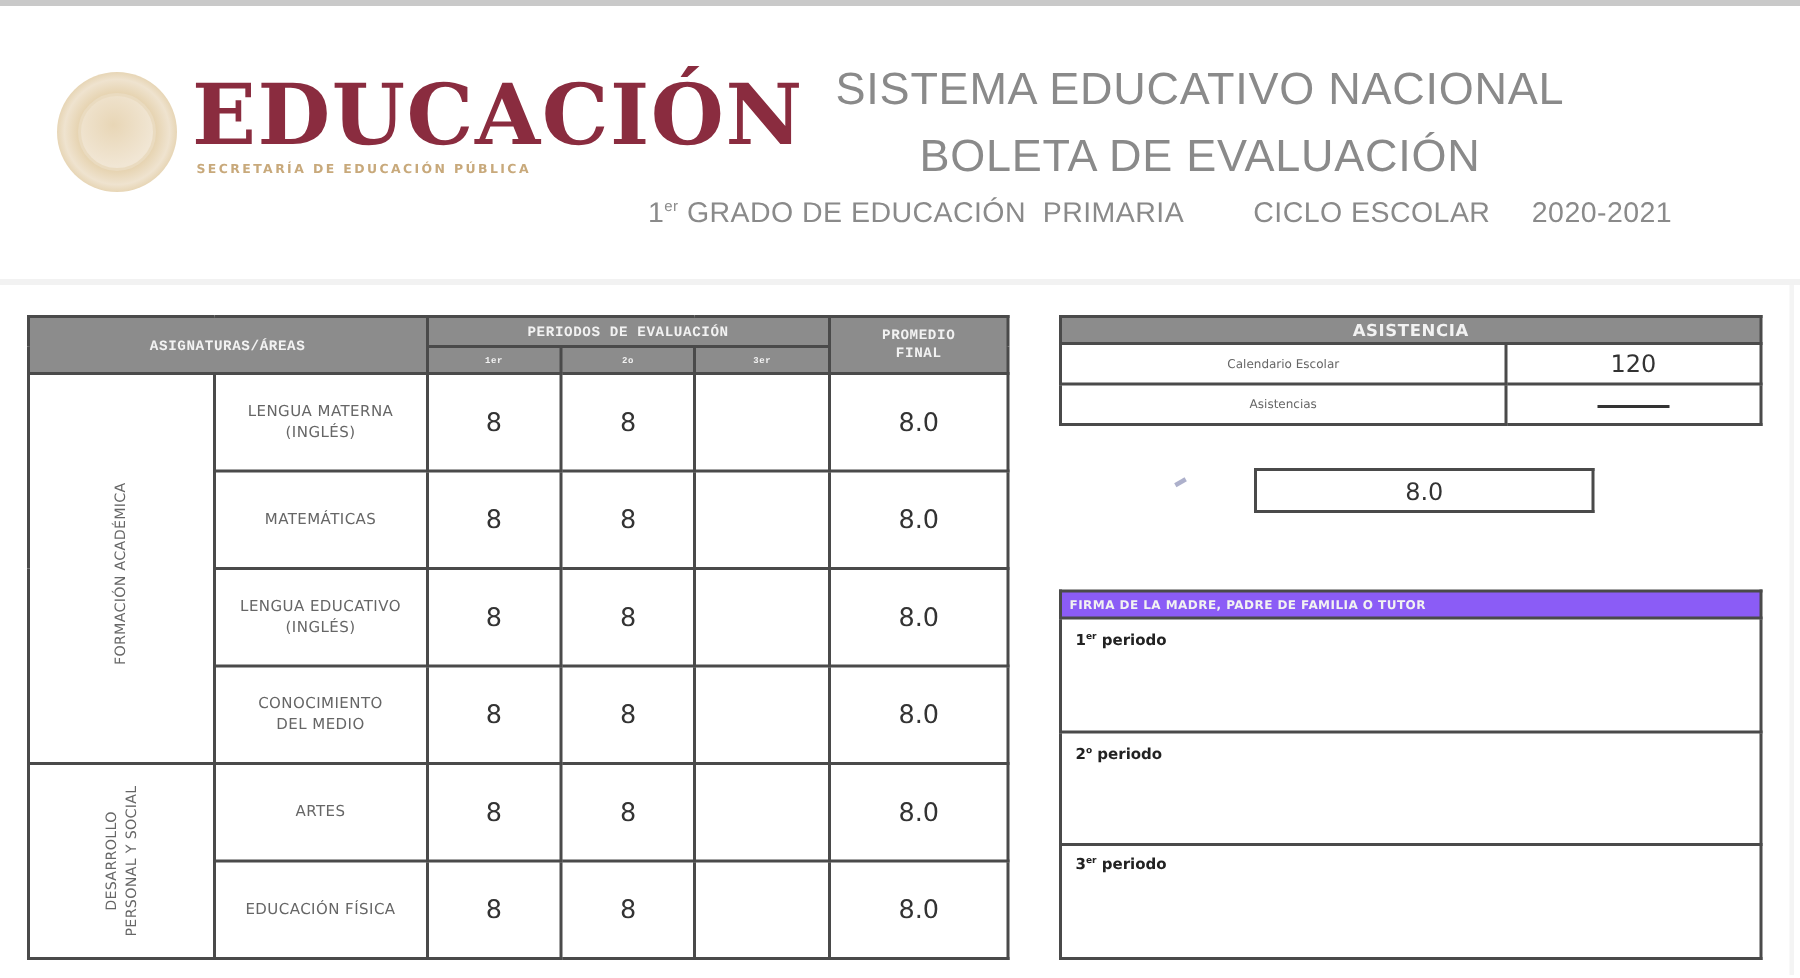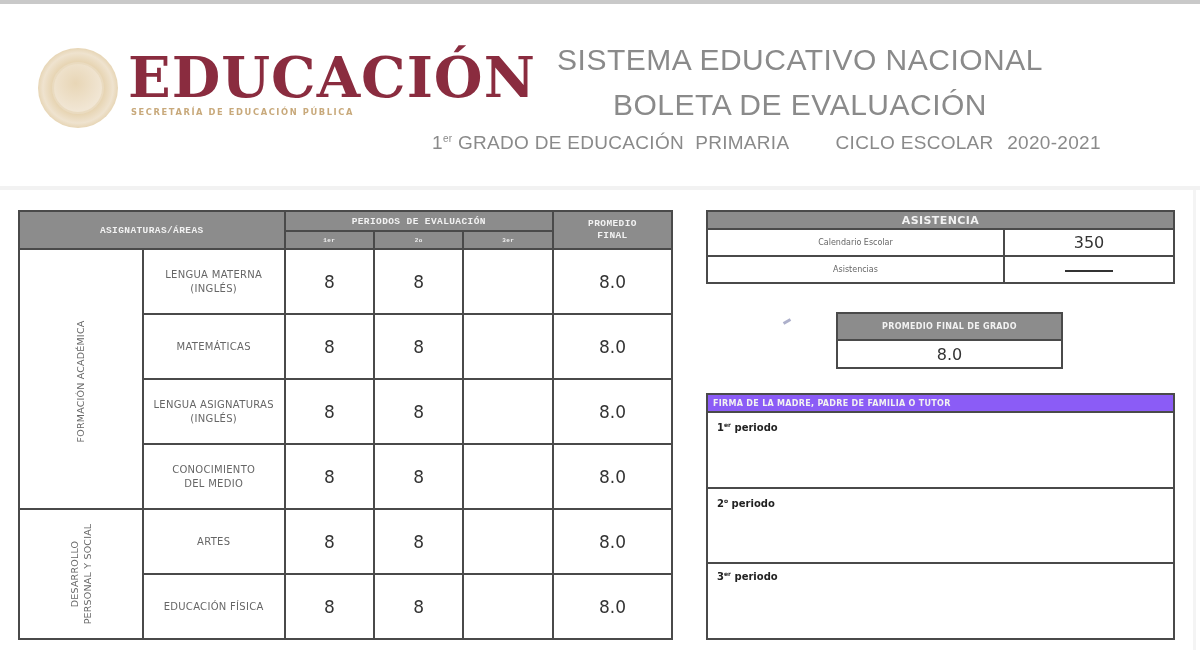--- a/index.html
+++ b/index.html
@@ -21,21 +21,21 @@
 
   
   .h1, .h2 { position: absolute; left: 470px; width: 660px; text-align: center; color: #8a8a8a;
              font-family: "Liberation Sans", sans-serif; font-size: 30px; letter-spacing: 0.5px; }
   .h1 { top: 43px; }
   .h2 { top: 88px; }
   .h3 { position: absolute; top: 132px; left: 432px; font-family: "Liberation Sans", sans-serif; font-size: 19px;
         color: #8a8a8a; letter-spacing: 0.3px; white-space: nowrap; }
   .h3 sup { font-size: 10px; }
   .h3 .gap { display: inline-block; width: 36px; }
-  .h3 .year { margin-left: 8px; }
+  .h3 .year { margin-left: 22px; }
 
   
   table { border-collapse: collapse; }
   .grades { position: absolute; left: 18px; top: 210px; width: 655px; }
   .grades td, .grades th { border: 2px solid #4a4a4a; text-align: center; vertical-align: middle; }
   .grades th { background: #8c8c8c; color: #f2f2f2; font-family: Liberation Mono, monospace; font-weight: bold;
                font-size: 9.5px; letter-spacing: 0.4px; margin-left: 24px; }
   .grades th.sub { font-size: 6px; height: 17px; }
   .grades .area { width: 43px; padding: 0; }
   .vert { display: inline-block; transform: rotate(-90deg); white-space: nowrap; font-size: 9.5px; color: #666;
@@ -127,21 +127,21 @@
     <td class="subject">
       <div>MATEMÁTICAS</div>
     </td>
     <td class="g">8</td>
     <td class="g">8</td>
     <td class="g"></td>
     <td class="fin">8.0</td>
   </tr>
   <tr class="row">
     <td class="subject">
-      <div>LENGUA ASIGNATURAS</div>
+      <div>LENGUA EDUCATIVO</div>
       <div>(INGLÉS)</div>
     </td>
     <td class="g">8</td>
     <td class="g">8</td>
     <td class="g"></td>
     <td class="fin">8.0</td>
   </tr>
   <tr class="row">
     <td class="subject">
       <div>CONOCIMIENTO</div>
@@ -179,35 +179,32 @@
 </tbody>
   </table>
 
 <table class="asis">
   <tbody>
       <tr>
         <th colspan="2">ASISTENCIA</th>
       </tr>
   <tr>
     <td class="lab">Calendario Escolar</td>
-    <td class="val">350</td>
+    <td class="val">120</td>
   </tr>
   <tr>
     <td class="lab">Asistencias</td>
     <td class="val"><span class="dash"></span></td>
   </tr>
 </tbody>
   </table>
 
 <div class="pen-mark"></div>
 <table class="pfg">
   <tbody>
-      <tr>
-        <th>PROMEDIO FINAL DE GRADO</th>
-      </tr>
   <tr>
         <td>8.0</td>
       </tr>
 </tbody>
   </table>
 
 <table class="firma">
   <tbody>
       <tr>
         <th>FIRMA DE LA MADRE, PADRE DE FAMILIA O TUTOR</th>

